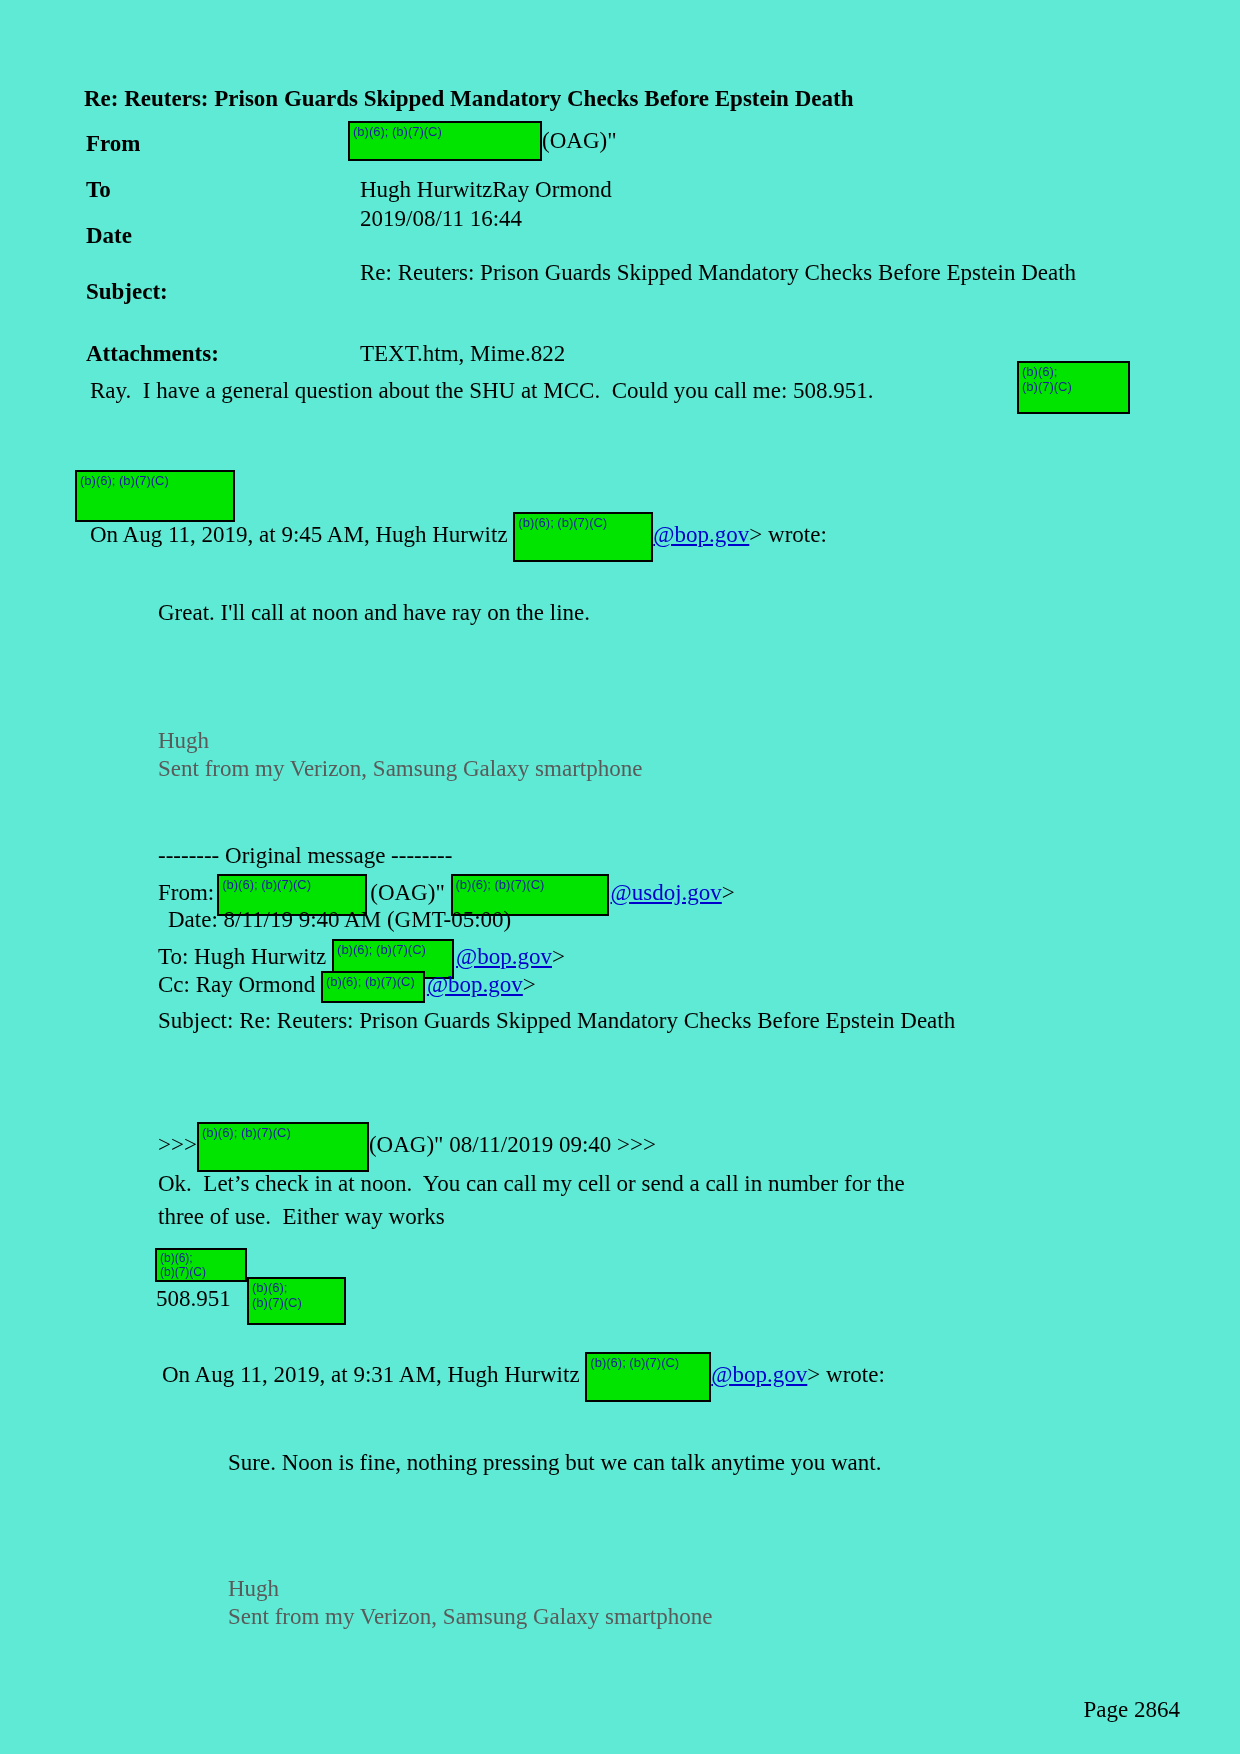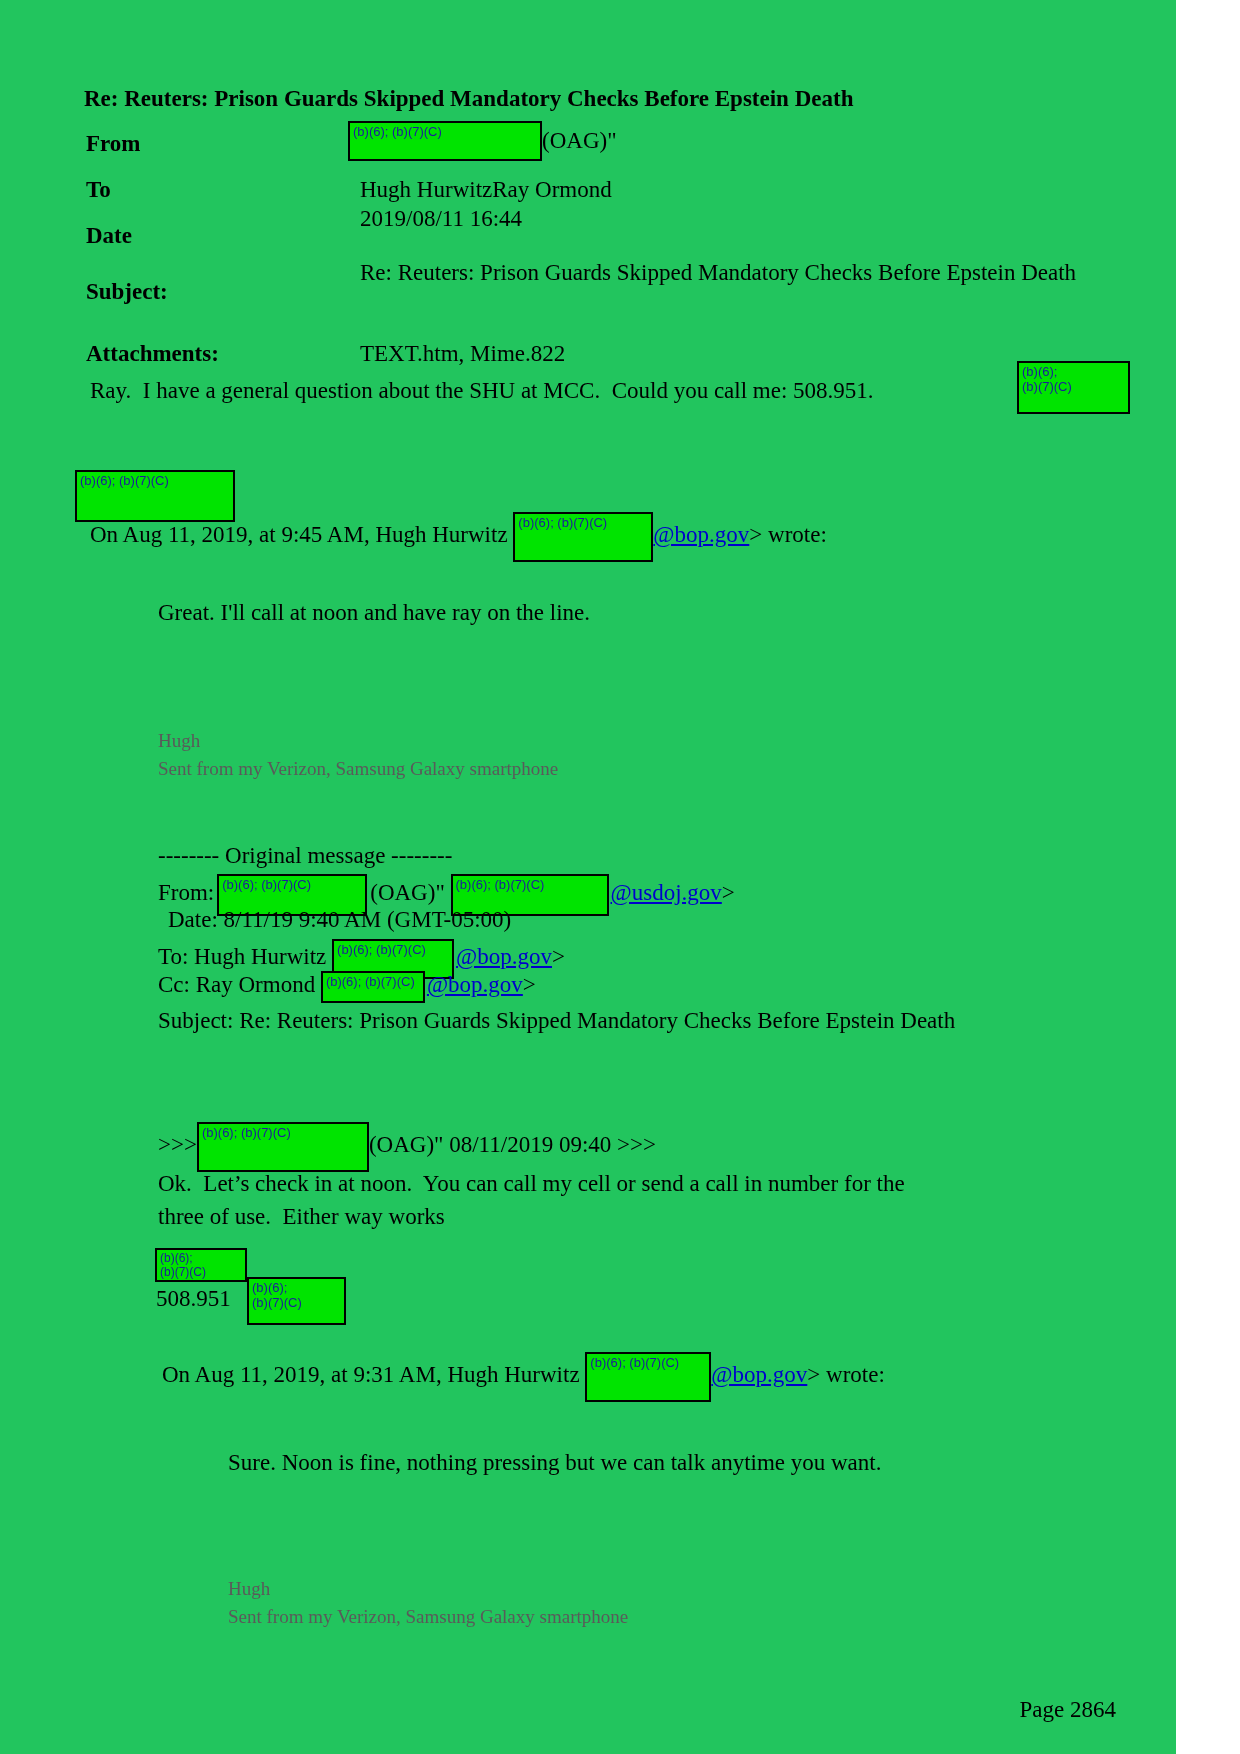--- a/index.html
+++ b/index.html
@@ -1,29 +1,28 @@
 <!DOCTYPE html>
 <html><head>
 <meta charset="utf-8">
 <style>
   html,body { margin:0; padding:0; background:#ffffff; }
   #page {
     position:relative;
-    width:1132px; height:1754px;
-    background:#22c55e;
+    width:1240px; height:1754px;
+    background:#5eead4;
     font-family:"Liberation Serif", serif;
     font-size:23px;
     color:#000000;
     overflow:hidden;
-    padding-left:44px;
   }
   .abs { position:absolute; white-space:pre; }
   .wrapblock { position:absolute; white-space:pre-wrap; }
   .bold { font-weight:bold; }
-  .gray { color:#5a5a5a; font-size:19px; line-height:28px; }
+  .gray { color:#5a5a5a; font-size:23px; line-height:28px; }
   .link { color:#0000cc; text-decoration:underline; cursor:pointer; }
   .redact {
     background:#00e400;
     border:2px solid #000000;
     box-sizing:border-box;
     font-family:"Liberation Sans", sans-serif;
     font-size:13px;
     line-height:15px;
     color:#1c1c9c;
     padding:1px 3px;

